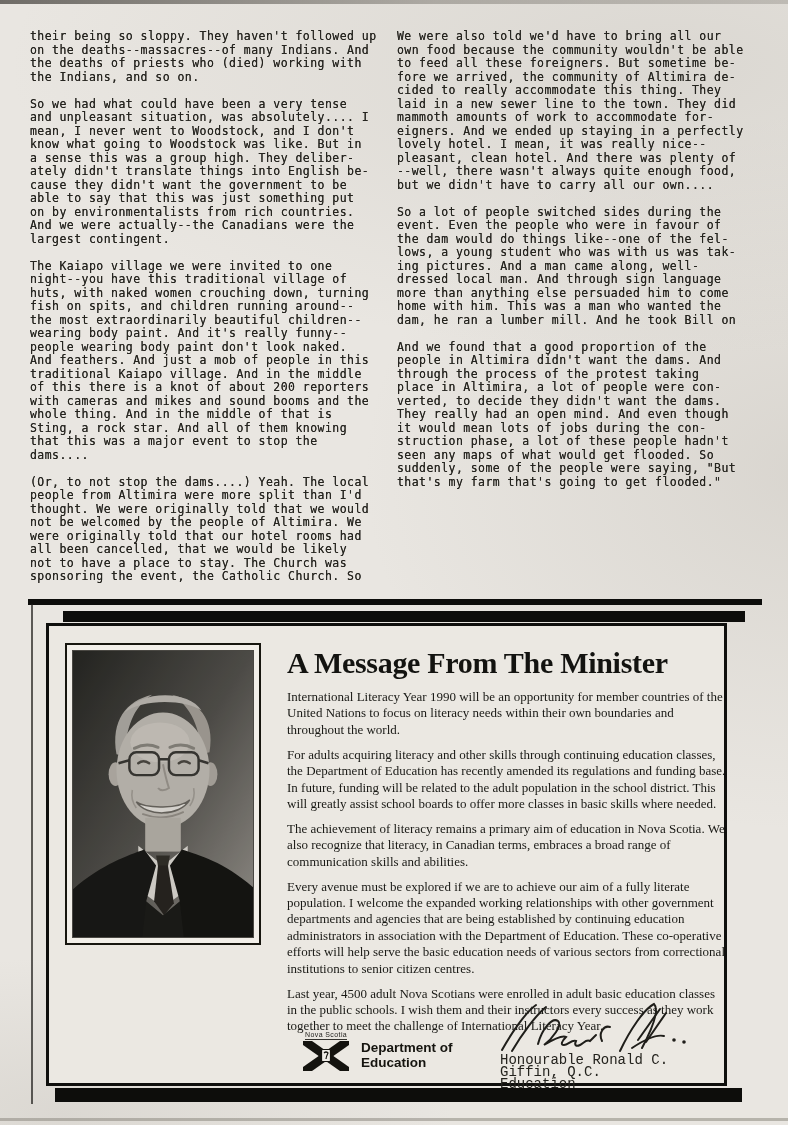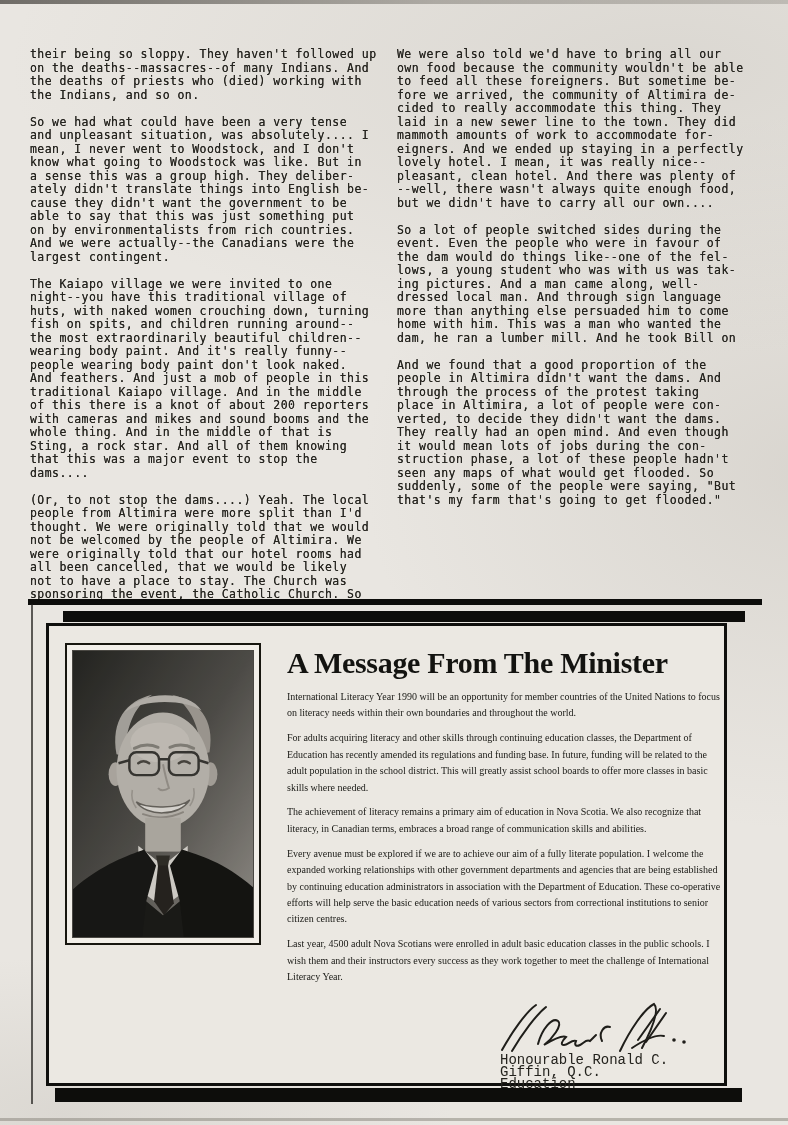--- a/index.html
+++ b/index.html
@@ -18,21 +18,21 @@
     position:absolute; left:0; top:0; width:788px; height:4px;
     background:linear-gradient(to right, rgba(70,67,62,.75), rgba(130,126,119,.55) 55%, rgba(150,146,139,.45));
   }
   .scan-edge-bottom {
     position:absolute; left:0; top:1118px; width:788px; height:3px;
     background:rgba(140,136,128,.55);
   }
 
   
   .col {
-    position:absolute; top:48px;
+    position:absolute; top:30px;
     font-family:"DejaVu Sans Mono", monospace;
     font-size:11.5px; line-height:13.5px; letter-spacing:.45px;
     color:#25241f; text-shadow:0 0 .6px rgba(42,40,35,.85);
   }
   .col-left  { left:30px;  width:358px; }
   .col-right { left:397px; width:366px; }
   .col p { white-space:pre-line; margin:0 0 13.5px 0; }
 
   
   .heavy-rule { position:absolute; left:28px; top:599px; width:734px; height:6px; background:#0d0d0b; }
@@ -53,21 +53,21 @@
     border:2px solid #17160f; background:#f2efe9; padding:5px;
   }
   .photo-frame svg { display:block; width:100%; height:100%; border:1px solid #4a4843; }
 
   
   .ad-text { position:absolute; left:238px; top:20px; width:440px; color:#191915; }
   .ad-text h1 {
     font-size:30px; font-weight:bold; letter-spacing:-.3px; white-space:nowrap;
     margin:0 0 9px 0; color:#131310;
   }
-  .ad-text p { font-size:10px; line-height:16.4px; margin:0 0 8.5px 0; }
+  .ad-text p { font-size:13px; line-height:16.4px; margin:0 0 8.5px 0; }
 
   
   .logo-block { position:absolute; left:254px; top:405px; display:flex; align-items:flex-start; }
   .ns-mark { display:flex; flex-direction:column; align-items:flex-start; }
   .ns-word {
     font-family:"Liberation Sans", sans-serif; font-size:7px; letter-spacing:.4px;
     color:#23221e; margin:0 0 1px 2px; border-bottom:1px solid #33322d; padding-bottom:1px;
   }
   .dept {
     font-family:"Liberation Sans", sans-serif; font-weight:bold; font-size:13.5px;
@@ -229,20 +229,35 @@
 
     <div class="ad-text">
       <h1>A Message From The Minister</h1>
       <p>International Literacy Year 1990 will be an opportunity for member countries of the United Nations to focus on literacy needs within their own boundaries and throughout the world.</p>
       <p>For adults acquiring literacy and other skills through continuing education classes, the Department of Education has recently amended its regulations and funding base. In future, funding will be related to the adult population in the school district. This will greatly assist school boards to offer more classes in basic skills where needed.</p>
       <p>The achievement of literacy remains a primary aim of education in Nova Scotia. We also recognize that literacy, in Canadian terms, embraces a broad range of communication skills and abilities.</p>
       <p>Every avenue must be explored if we are to achieve our aim of a fully literate population. I welcome the expanded working relationships with other government departments and agencies that are being established by continuing education administrators in association with the Department of Education. These co-operative efforts will help serve the basic education needs of various sectors from correctional institutions to senior citizen centres.</p>
       <p>Last year, 4500 adult Nova Scotians were enrolled in adult basic education classes in the public schools. I wish them and their instructors every success as they work together to meet the challenge of International Literacy Year.</p>
     </div>
 
+    <div class="logo-block">
+      <div class="ns-mark">
+        <div class="ns-word">Nova Scotia</div>
+        <svg width="46" height="30" viewBox="0 0 46 30">
+          <polygon points="0,0 9,0 46,26 46,30 37,30 0,4" fill="#14130f"></polygon>
+          <polygon points="46,0 37,0 0,26 0,30 9,30 46,4" fill="#14130f"></polygon>
+          <rect x="18.5" y="8.5" width="9" height="12" rx="1" fill="#efece6" stroke="#14130f" stroke-width="1.2"></rect>
+          <path d="M21,12 Q23,10 25,12 Q23,16 23,18" stroke="#14130f" stroke-width="1.2" fill="none"></path>
+        </svg>
+      </div>
+      <div class="dept">
+        <div>Department of</div>
+        <div>Education</div>
+      </div>
+    </div>
 
     <div class="sig-block">
       <svg width="210" height="50" viewBox="0 0 210 50">
         <g stroke="#1f1e1a" stroke-width="2" fill="none" stroke-linecap="round">
           <path d="M2,48 C12,30 26,10 36,3"></path>
           <path d="M12,49 C22,32 36,13 46,5"></path>
           <path d="M38,42 C42,27 52,15 58,19 C63,23 52,37 44,43 C54,37 62,33 66,35 C62,39 60,43 64,43 C68,43 72,37 76,39 C74,43 76,45 80,43 C84,41 86,37 90,39 L96,33"></path>
           <path d="M102,39 C98,31 104,23 110,25"></path>
           <path d="M120,49 C130,28 144,7 154,2 C160,8 152,27 142,46"></path>
           <path d="M138,38 L160,7"></path>

